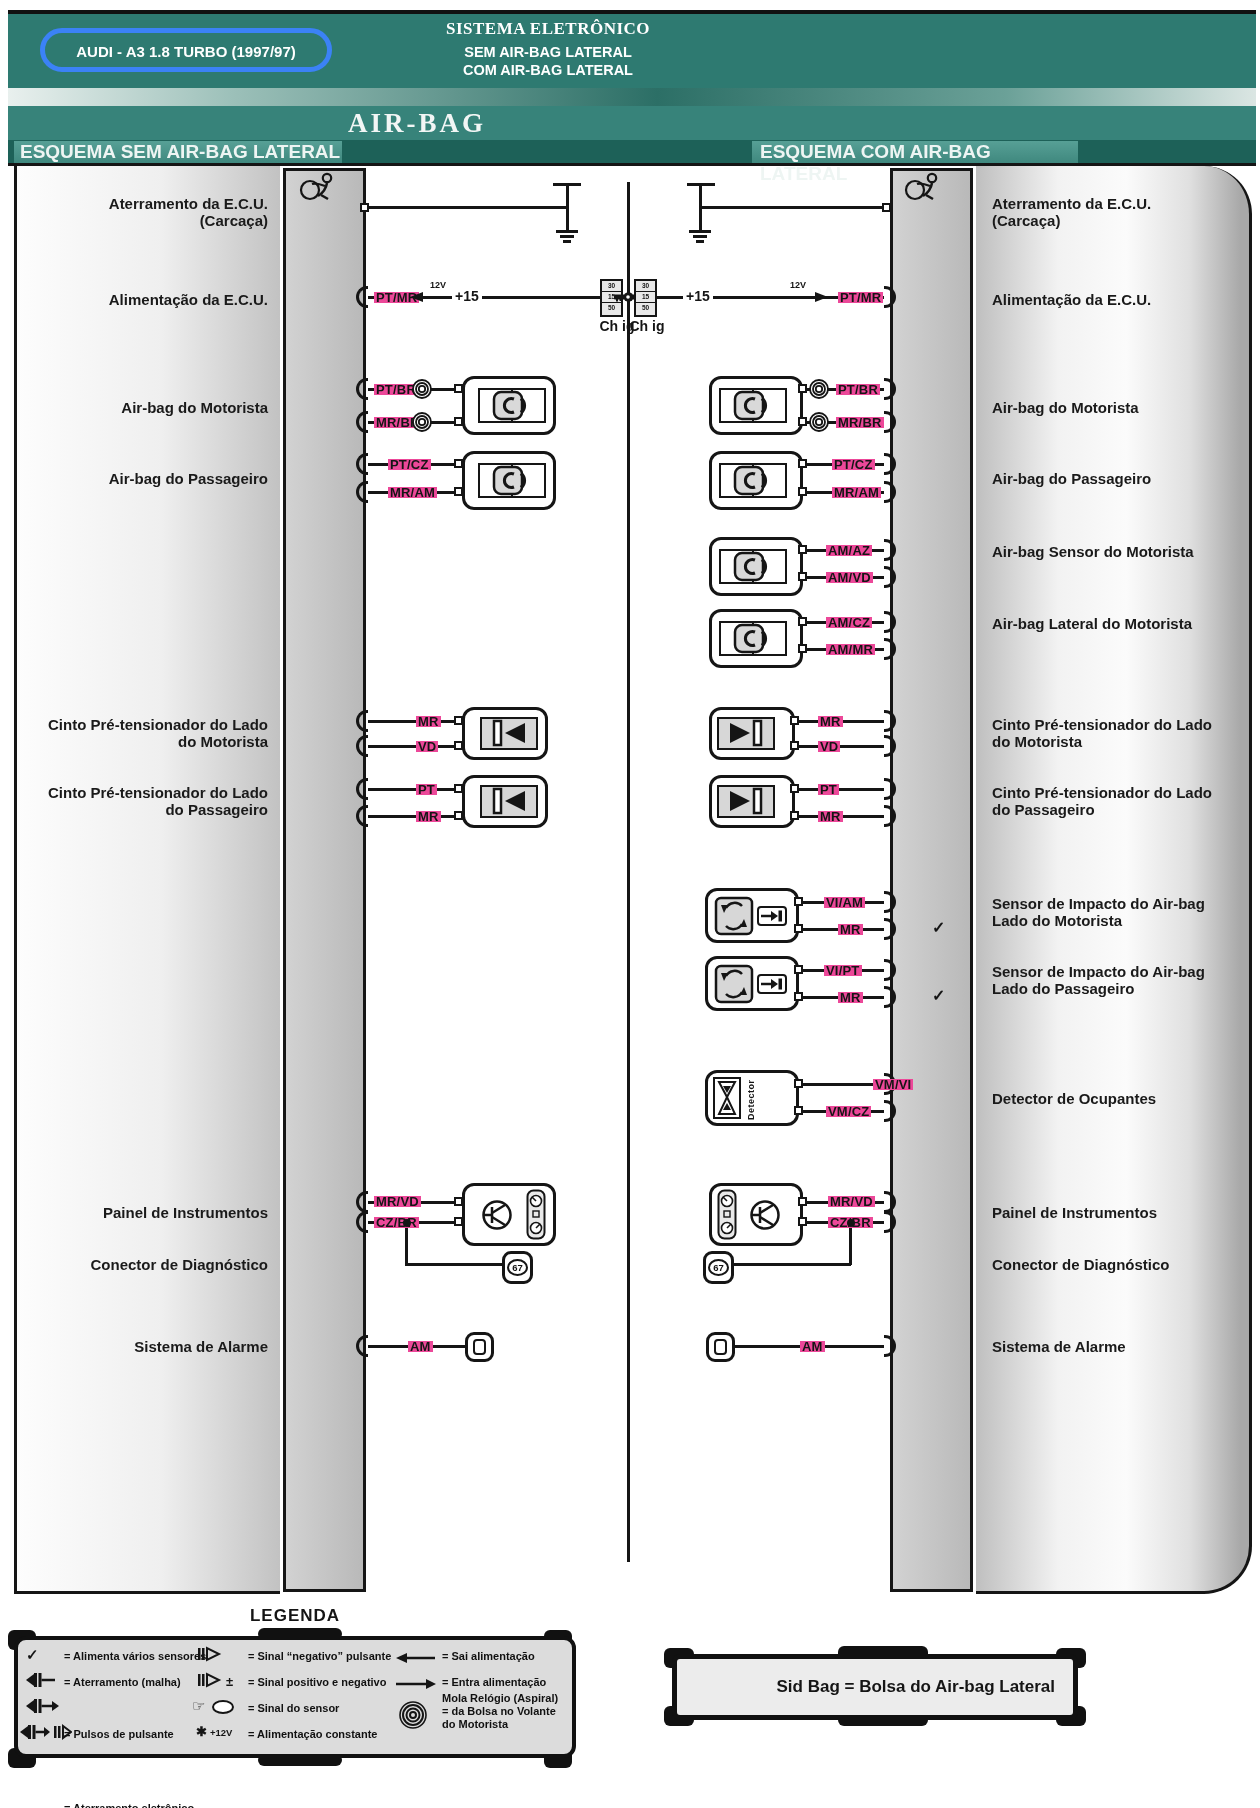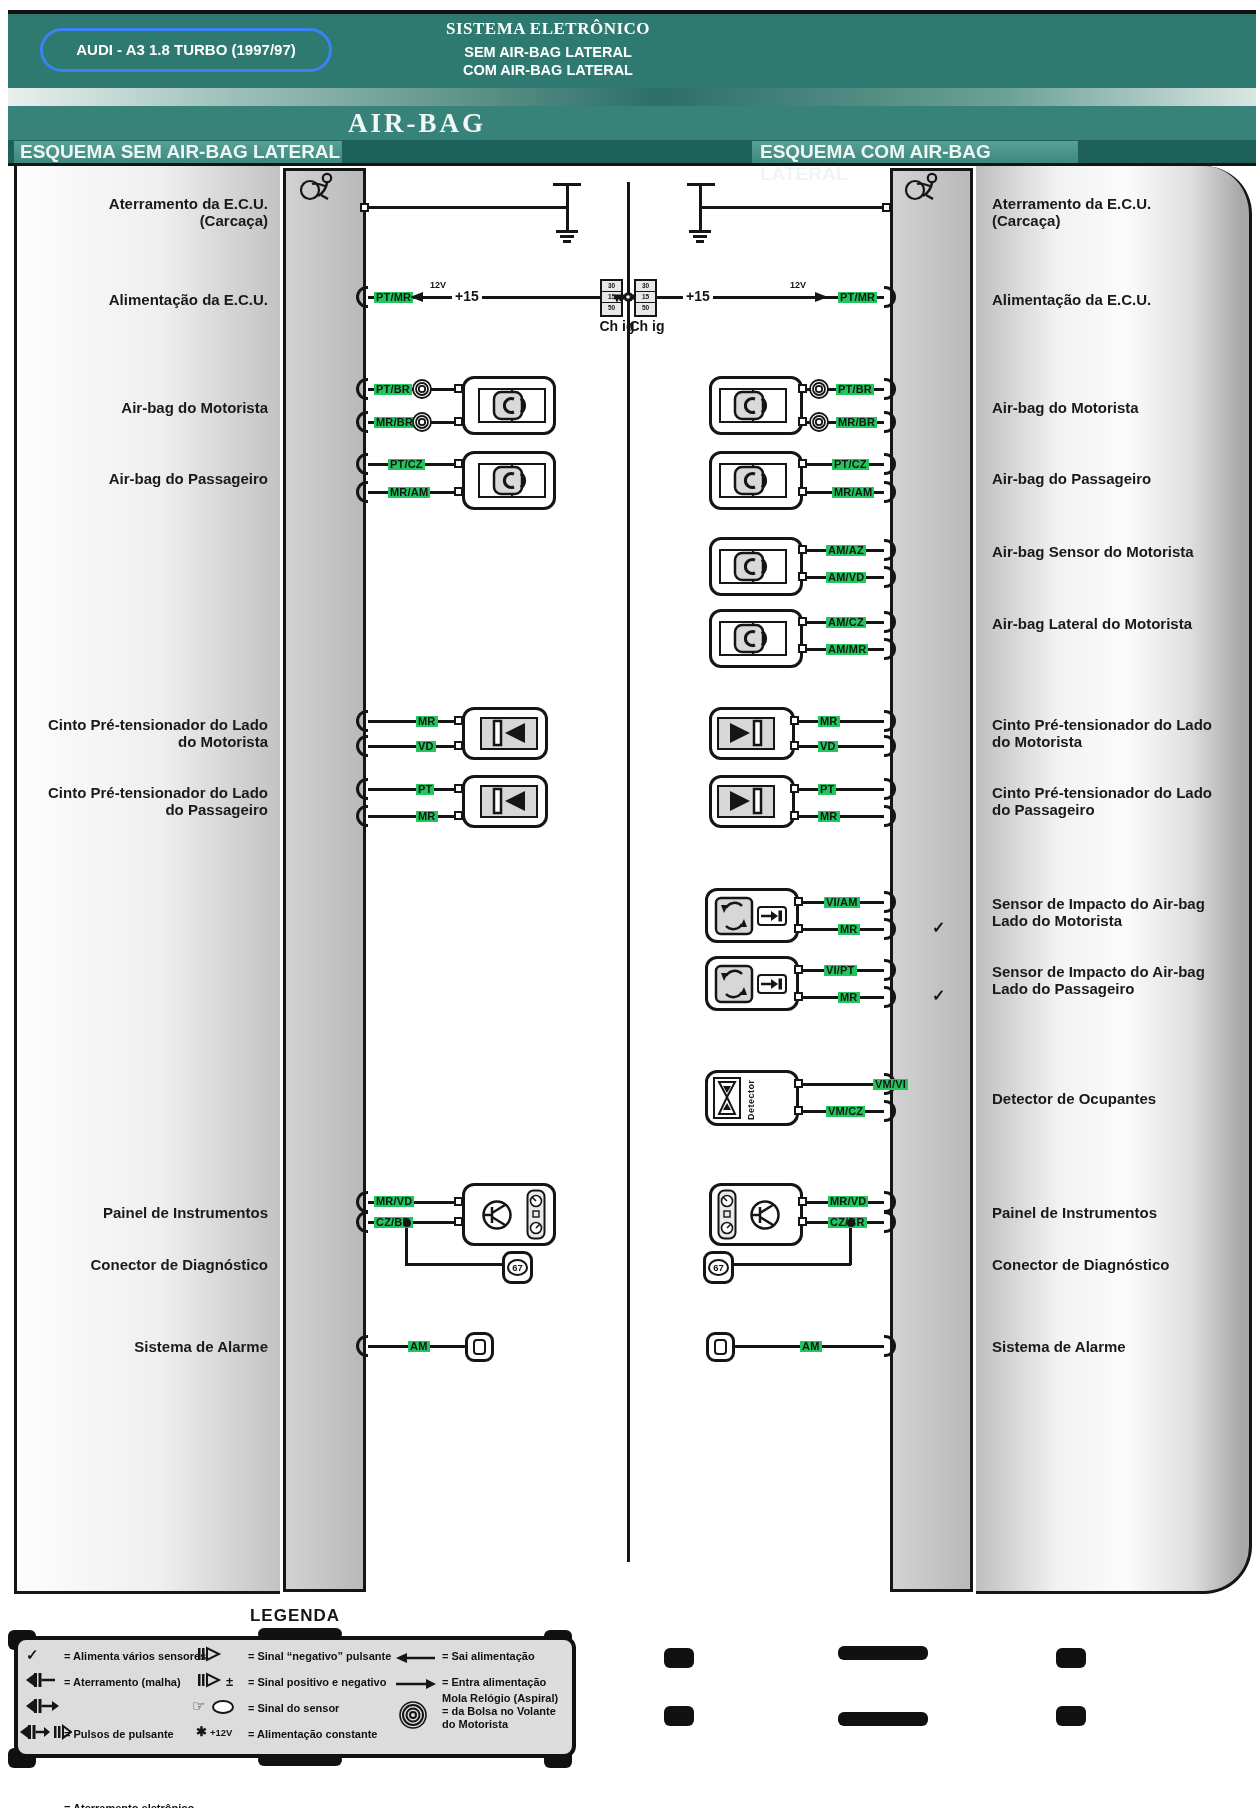--- a/index.html
+++ b/index.html
@@ -4,21 +4,21 @@
 <style>
   *{box-sizing:border-box;margin:0;padding:0}
   body{background:#fff;font-family:"Liberation Sans",sans-serif}
   #page{position:relative;width:1260px;height:1808px;background:#fff;overflow:hidden;color:#151515}
   .abs{position:absolute}
   .hl{position:absolute;height:3px;background:#151515}
   .vl{position:absolute;width:3px;background:#151515}
   .serif{font-family:"Liberation Serif",serif}
   .pinL{position:absolute;width:30px;text-align:right;font-weight:bold;font-size:15px;line-height:18px}
   .pinR{position:absolute;width:34px;text-align:left;font-weight:bold;font-size:15px;line-height:18px}
-  .wl{position:absolute;font-weight:bold;font-size:11px;line-height:11px;background:#22c55e;padding:0 2px;letter-spacing:.2px;z-index:6}
+  .wl{position:absolute;font-weight:bold;font-size:13px;line-height:11px;background:#ec4899;padding:0 2px;letter-spacing:.2px;z-index:6}
   .bkL{position:absolute;width:12px;height:22px;border:3px solid #151515;border-right:none;border-radius:12px 0 0 12px;z-index:5}
   .bkR{position:absolute;width:12px;height:22px;border:3px solid #151515;border-left:none;border-radius:0 12px 12px 0;z-index:5}
   .mod{position:absolute;border:3px solid #151515;border-radius:12px;background:#fff;z-index:4}
   .inner{position:absolute;border:2.5px solid #151515;background:#fff;z-index:5}
   .gray{background:#d7d7d7}
   .stub{position:absolute;width:9px;height:9px;border:2.5px solid #151515;background:#fff;z-index:6}
   .dot{position:absolute;width:8px;height:8px;border-radius:50%;background:#151515;z-index:7}
   .llab{position:absolute;left:16px;width:252px;text-align:right;font-weight:bold;font-size:15px;line-height:17px;color:#1a1a1a;z-index:3}
   .rlab{position:absolute;left:992px;width:246px;text-align:left;font-weight:bold;font-size:15px;line-height:17px;color:#1a1a1a;z-index:3}
   .arrL{position:absolute;width:0;height:0;border-top:5px solid transparent;border-bottom:5px solid transparent;border-right:13px solid #151515;z-index:6}
@@ -39,21 +39,21 @@
   .vtxt{position:absolute;writing-mode:vertical-rl;transform:rotate(180deg);font-weight:bold;font-size:9px;letter-spacing:.5px;z-index:6}
   .chk{position:absolute;font-weight:bold;font-size:16px;line-height:16px;z-index:7}
 </style>
 </head>
 <body>
 
 <div id="page">
 
   <div class="abs" style="left:8px;top:10px;width:1248px;height:4px;background:#111"></div>
   <div class="abs" style="left:8px;top:14px;width:1248px;height:74px;background:#2e7a71"></div>
-  <div class="abs" style="left:40px;top:28px;width:292px;height:44px;border:3px solid #3b82f6;border-radius:26px;color:#fff;font-weight:bold;font-size:15px;line-height:38px;text-align:center;z-index:2">AUDI - A3 1.8 TURBO (1997/97)</div>
+  <div class="abs" style="left:40px;top:28px;width:292px;height:44px;border:5px solid #3b82f6;border-radius:26px;color:#fff;font-weight:bold;font-size:15px;line-height:38px;text-align:center;z-index:2">AUDI - A3 1.8 TURBO (1997/97)</div>
   <div class="abs serif" style="left:398px;top:19px;width:300px;text-align:center;color:#fff;font-weight:bold;font-size:17px;letter-spacing:.5px;z-index:2">SISTEMA ELETRÔNICO</div>
   <div class="abs" style="left:398px;top:44px;width:300px;text-align:center;color:#fff;font-weight:bold;font-size:14.5px;z-index:2">SEM AIR-BAG LATERAL</div>
   <div class="abs" style="left:398px;top:62px;width:300px;text-align:center;color:#fff;font-weight:bold;font-size:14.5px;z-index:2">COM AIR-BAG LATERAL</div>
   <div class="abs" style="left:8px;top:88px;width:1248px;height:18px;background:linear-gradient(90deg,#e9f0ee 0%,#9cc0b9 18%,#2c6f66 52%,#6ba198 80%,#dbe6e3 100%)"></div>
   <div class="abs" style="left:8px;top:106px;width:1248px;height:34px;background:#37837a"></div>
   <div class="abs serif" style="left:348px;top:108px;width:400px;text-align:left;color:#f2f6f5;font-weight:bold;font-size:27px;letter-spacing:3px;z-index:2">AIR-BAG</div>
   <div class="abs" style="left:8px;top:140px;width:1248px;height:24px;background:#1d6158"></div>
   <div class="abs" style="left:14px;top:141px;width:328px;height:22px;background:linear-gradient(180deg,#57a096,#3f887e);color:#eef5f3;font-weight:bold;font-size:19px;line-height:22px;padding-left:6px;z-index:2">ESQUEMA SEM AIR-BAG LATERAL</div>
   <div class="abs" style="left:752px;top:141px;width:326px;height:22px;background:linear-gradient(180deg,#57a096,#3f887e);color:#eef5f3;font-weight:bold;font-size:19px;line-height:22px;padding-left:8px;z-index:2">ESQUEMA COM AIR-BAG LATERAL</div>
   <div class="hl" style="left:8px;top:163px;width:1248px"></div>
@@ -598,14 +598,15 @@
         <circle cx="15" cy="15" r="13" fill="none" stroke="#151515" stroke-width="1.6"></circle>
       </svg></span>
   <div class="lgtx" style="left:442px;top:1692px"><span>Mola Relógio (Aspiral)</span><br><span>= da Bolsa no Volante</span><br><span>do Motorista</span></div>
 
   <div class="tab" style="left:664px;top:1648px;width:30px;height:20px"></div>
   <div class="tab" style="left:1056px;top:1648px;width:30px;height:20px"></div>
   <div class="tab" style="left:664px;top:1706px;width:30px;height:20px"></div>
   <div class="tab" style="left:1056px;top:1706px;width:30px;height:20px"></div>
   <div class="tab" style="left:838px;top:1646px;width:90px;height:14px"></div>
   <div class="tab" style="left:838px;top:1712px;width:90px;height:14px"></div>
+  <div class="abs" style="left:672px;top:1654px;width:406px;height:66px;background:#ececec;border:5px solid #111;border-radius:8px;z-index:2;display:flex;align-items:center;justify-content:flex-end;padding-right:18px;font-weight:bold;font-size:17px">Sid Bag = Bolsa do Air-bag Lateral</div>
 
 </div>
 
 </body></html>

